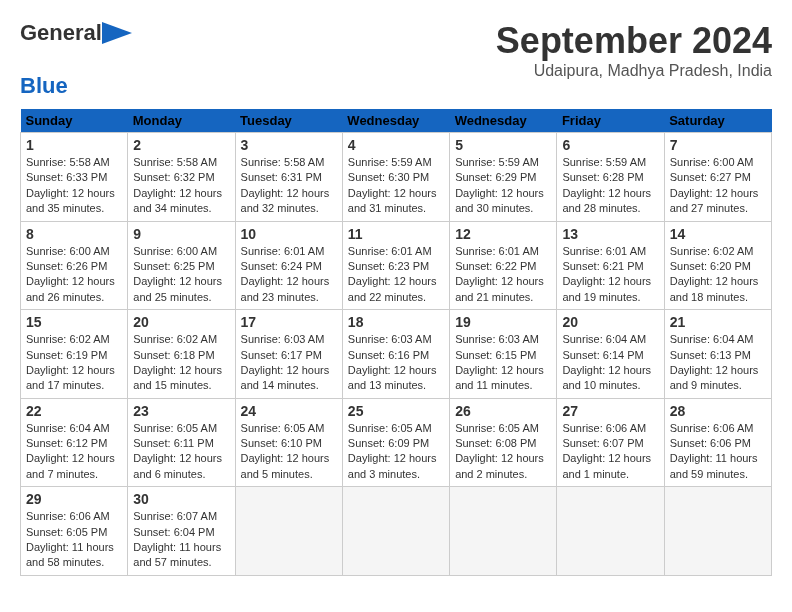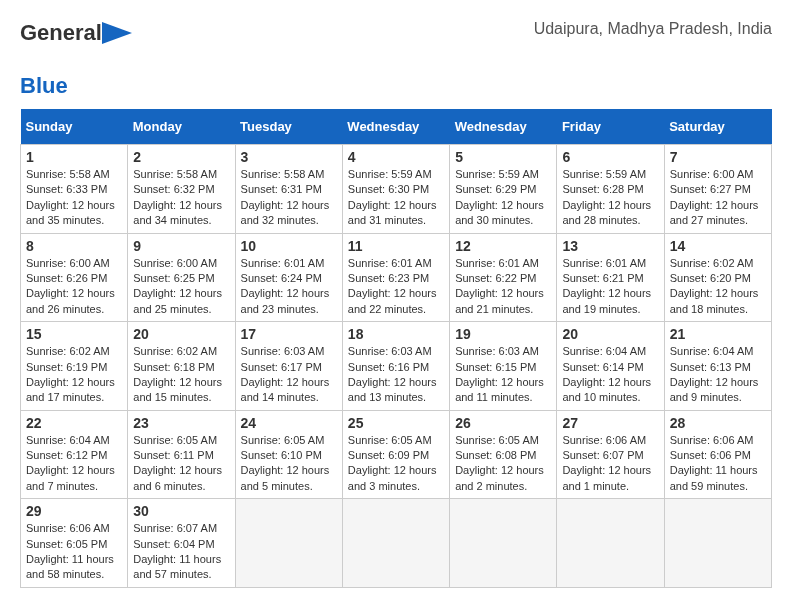--- a/index.html
+++ b/index.html
@@ -34,23 +34,23 @@
       font-size: 16px;
       color: #555;
     }
     table {
       width: 100%;
       border-collapse: collapse;
       font-size: 11px;
     }
     thead tr th {
       background-color: #1565c0;
-      color: #ffffff;
+      color: #000000;
       text-align: left;
-      padding: 10px 5px;
+      padding: 4px 5px;
       font-size: 13px;
       font-weight: bold;
     }
     tbody tr td {
       border: 1px solid #ccc;
       vertical-align: top;
       padding: 4px 5px;
       color: #333;
       width: calc(100% / 7);
     }
@@ -83,20 +83,21 @@
   <div class="logo">
     <div style="display:flex; align-items:center;">
       <span style="font-size:22px; font-weight:bold; color:#333;">General</span>
       <svg width="30" height="22" viewBox="0 0 30 22">
         <polygon points="0,0 30,11 0,22" fill="#1565c0"></polygon>
       </svg>
     </div>
     <span style="font-size:22px; font-weight:bold; color:#1565c0; margin-top:-6px; margin-left:0;">Blue</span>
   </div>
   <div class="title-block">
+    <div class="main-title">September 2024</div>
     <div class="subtitle">Udaipura, Madhya Pradesh, India</div>
   </div>
 </div>
 
 <table>
   <thead>
     <tr>
       <th>Sunday</th>
       <th>Monday</th>
       <th>Tuesday</th>

